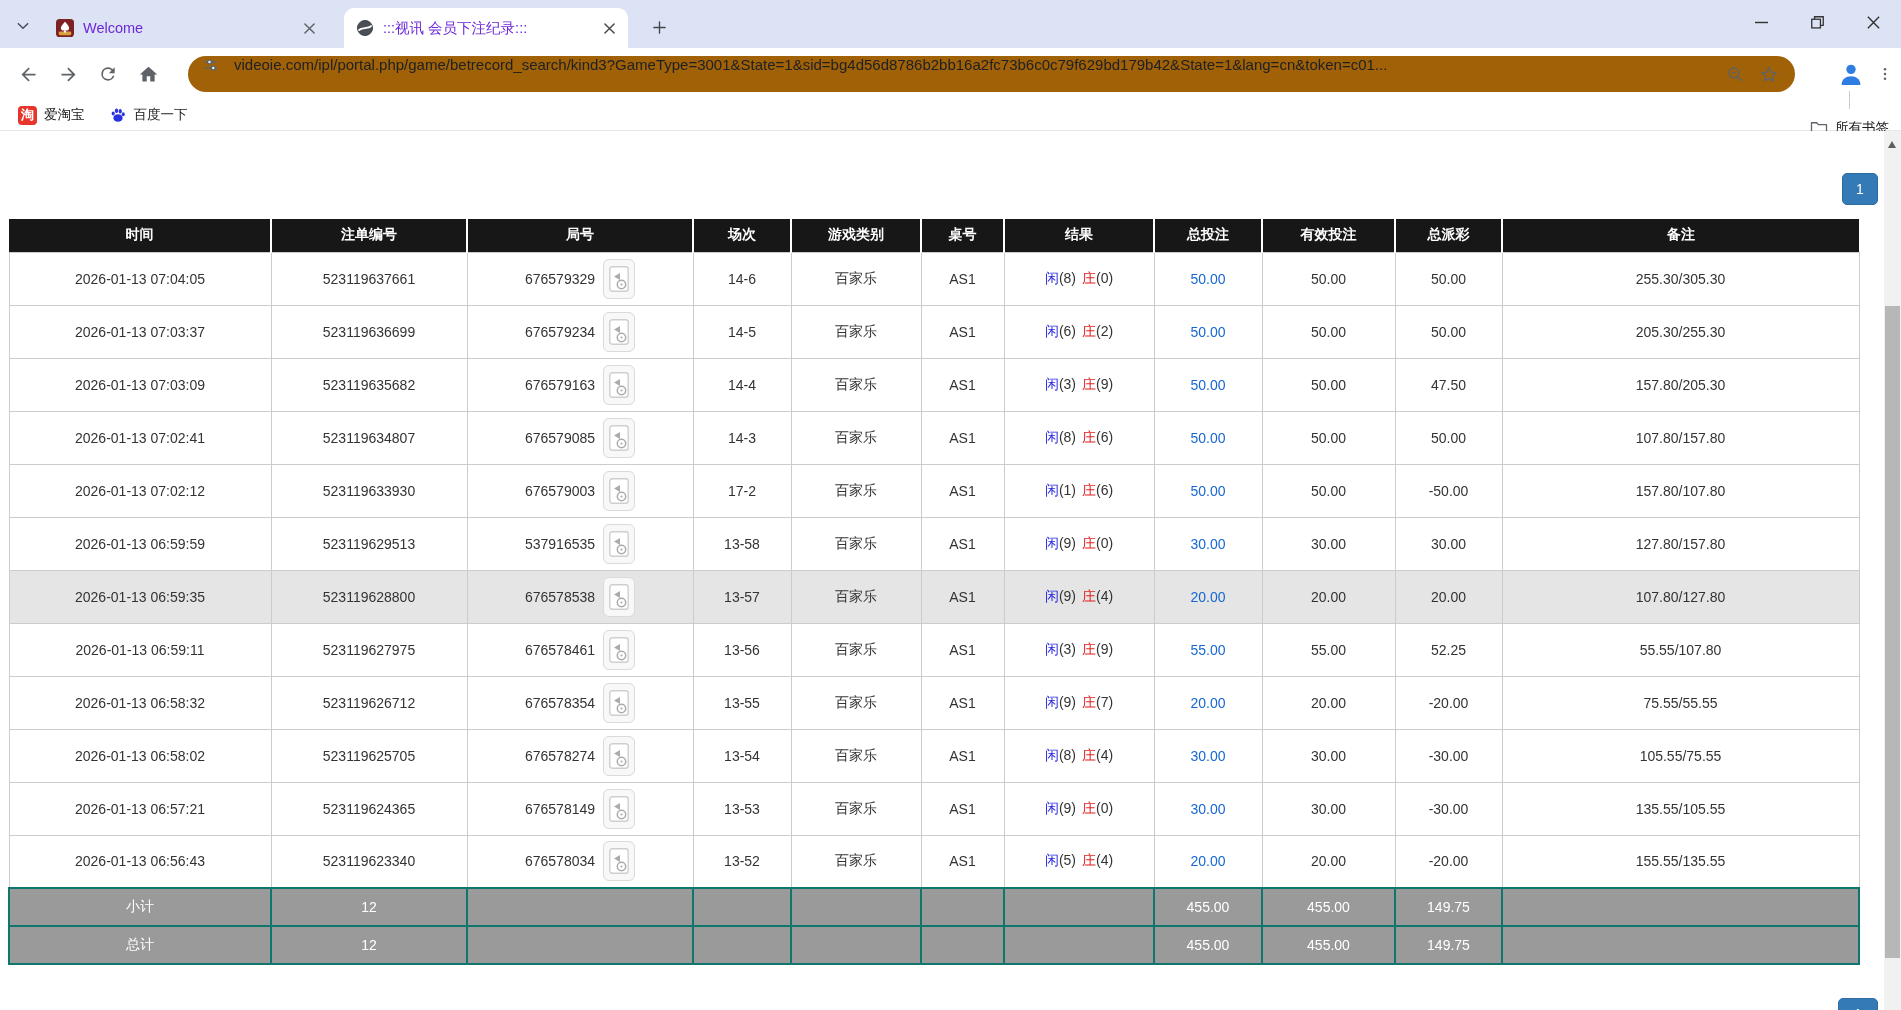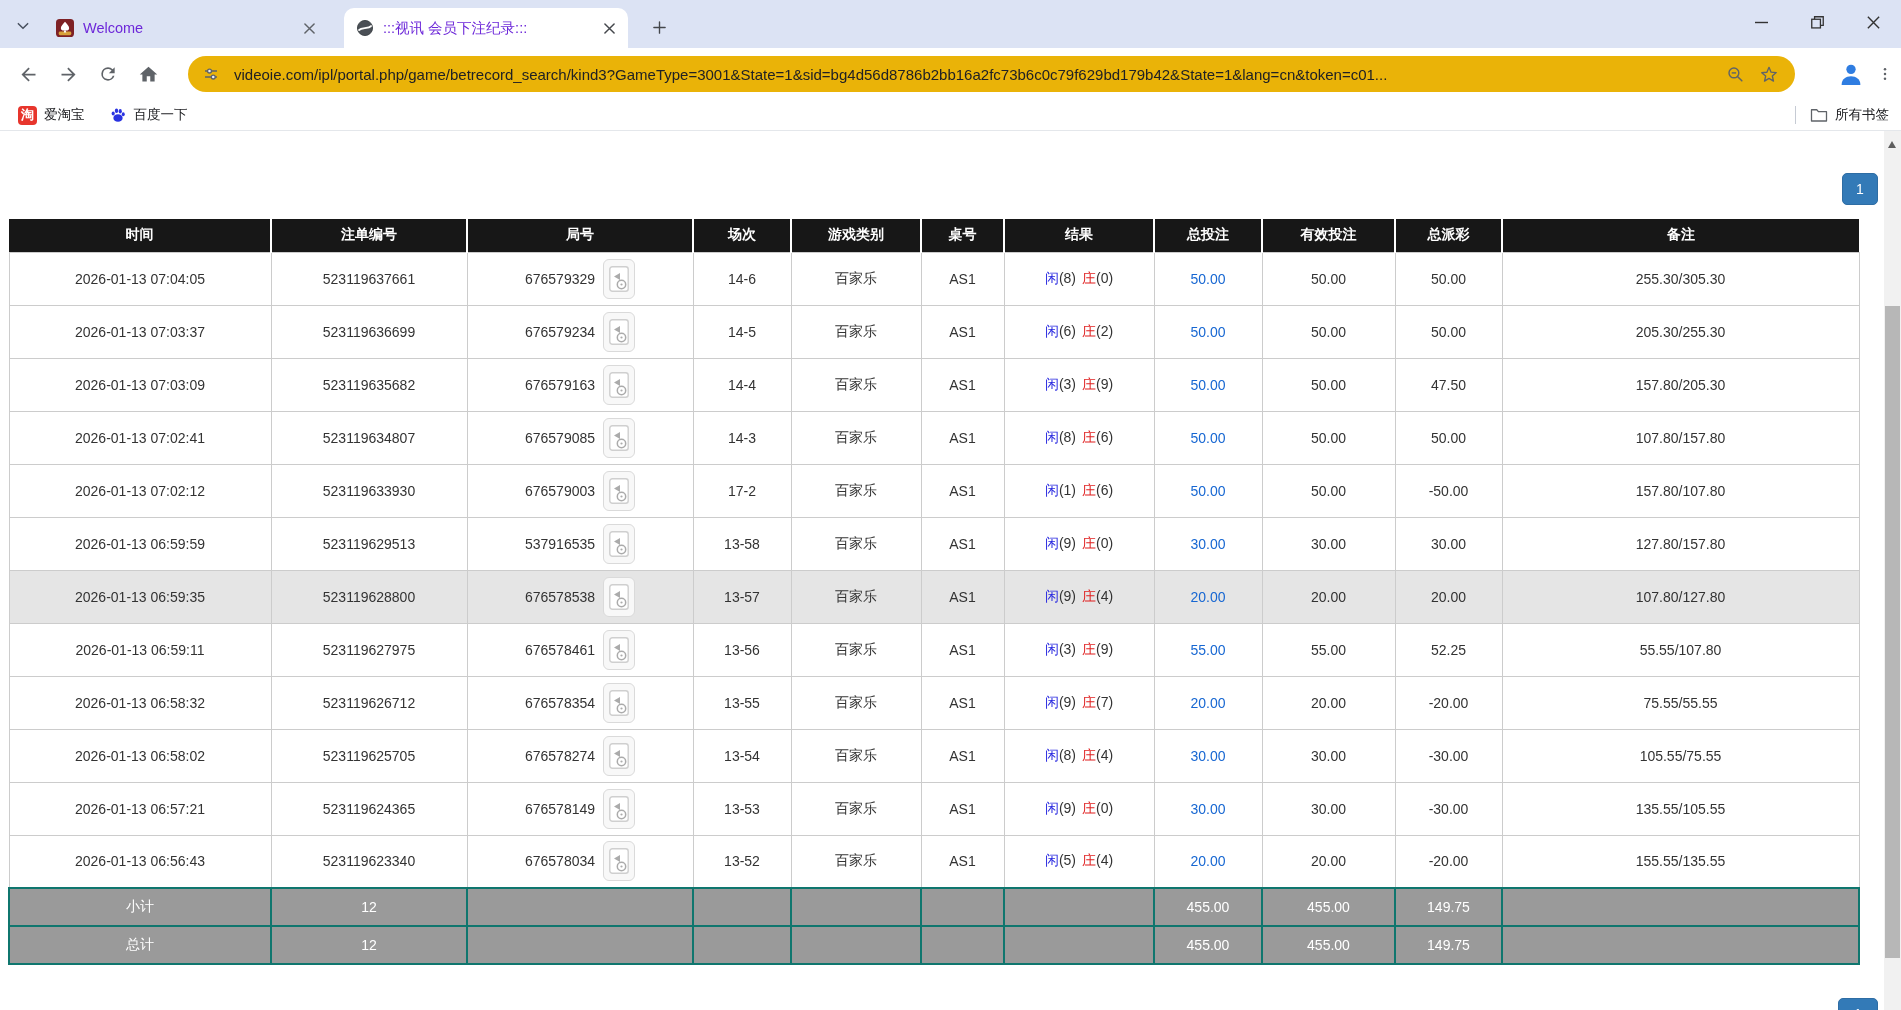--- a/index.html
+++ b/index.html
@@ -23,32 +23,32 @@
     border-radius:50%; cursor:pointer; flex:0 0 auto; }
   .newtab-btn { position:absolute; left:646px; top:14px; width:26px; height:26px; display:flex;
     align-items:center; justify-content:center; cursor:pointer; }
   .win-controls { position:absolute; right:0; top:0; height:44px; display:flex; }
   .win-btn { width:56px; height:44px; display:flex; align-items:center; justify-content:center; cursor:pointer; }
 
   .toolbar { position:absolute; left:0; top:48px; width:1901px; height:52px; background:#fff; }
   .nav-icons { position:absolute; left:8px; top:0; height:52px; display:flex; align-items:center; }
   .nav-btn { width:40px; height:40px; display:flex; align-items:center; justify-content:center;
     border-radius:50%; cursor:pointer; }
-  .omnibox { position:absolute; left:188px; top:8px; width:1607px; height:36px; background:#eab308;
-    border-radius:18px; display:flex; align-items:center; cursor:text; }
+  .omnibox { position:absolute; left:188px; top:8px; width:1607px; height:36px; background:#a16207;
+    border-radius:18px; display:flex; cursor:text; }
   .omnibox .tune { margin:0 14px 0 14px; flex:0 0 auto; }
   .url-text { flex:1 1 auto; font-size:15px; color:#202124; white-space:nowrap; overflow:hidden; }
   .omni-right { display:flex; align-items:center; gap:14px; margin-right:16px; }
   .toolbar-right { position:absolute; right:8px; top:0; height:52px; display:flex; align-items:center; gap:12px; }
 
   .bookmarks { position:absolute; left:0; top:100px; width:1901px; height:31px; background:#fff;
     border-bottom:1px solid #e4e7eb; display:flex; align-items:center; }
   .bm-item { display:flex; align-items:center; gap:7px; margin-left:12px; padding:2px 6px;
     border-radius:6px; cursor:pointer; font-size:13.5px; color:#202124; }
-  .bm-right { position:absolute; right:6px; display:flex; align-items:center; gap:8px; }
+  .bm-right { position:absolute; right:6px; display:flex; align-items:center; gap:8px;flex-direction:column; }
   .bm-divider { width:1px; height:18px; background:#c6cbd4; }
   .tao-ico { width:19px; height:19px; background:#e7352c; border-radius:4px; color:#fff; font-size:13px;
     font-weight:bold; display:flex; align-items:center; justify-content:center; }
 
   
   .content { position:absolute; left:0; top:131px; width:1901px; height:879px; background:#fff; }
   .page-btn { position:absolute; width:36px; height:32px; background:#337ab7; border:1px solid #2e6da4;
     border-radius:5px; color:#fff; font-size:14px; display:flex; align-items:center; justify-content:center;
     cursor:pointer; }
   .page-btn.top { left:1842px; top:42px; }

